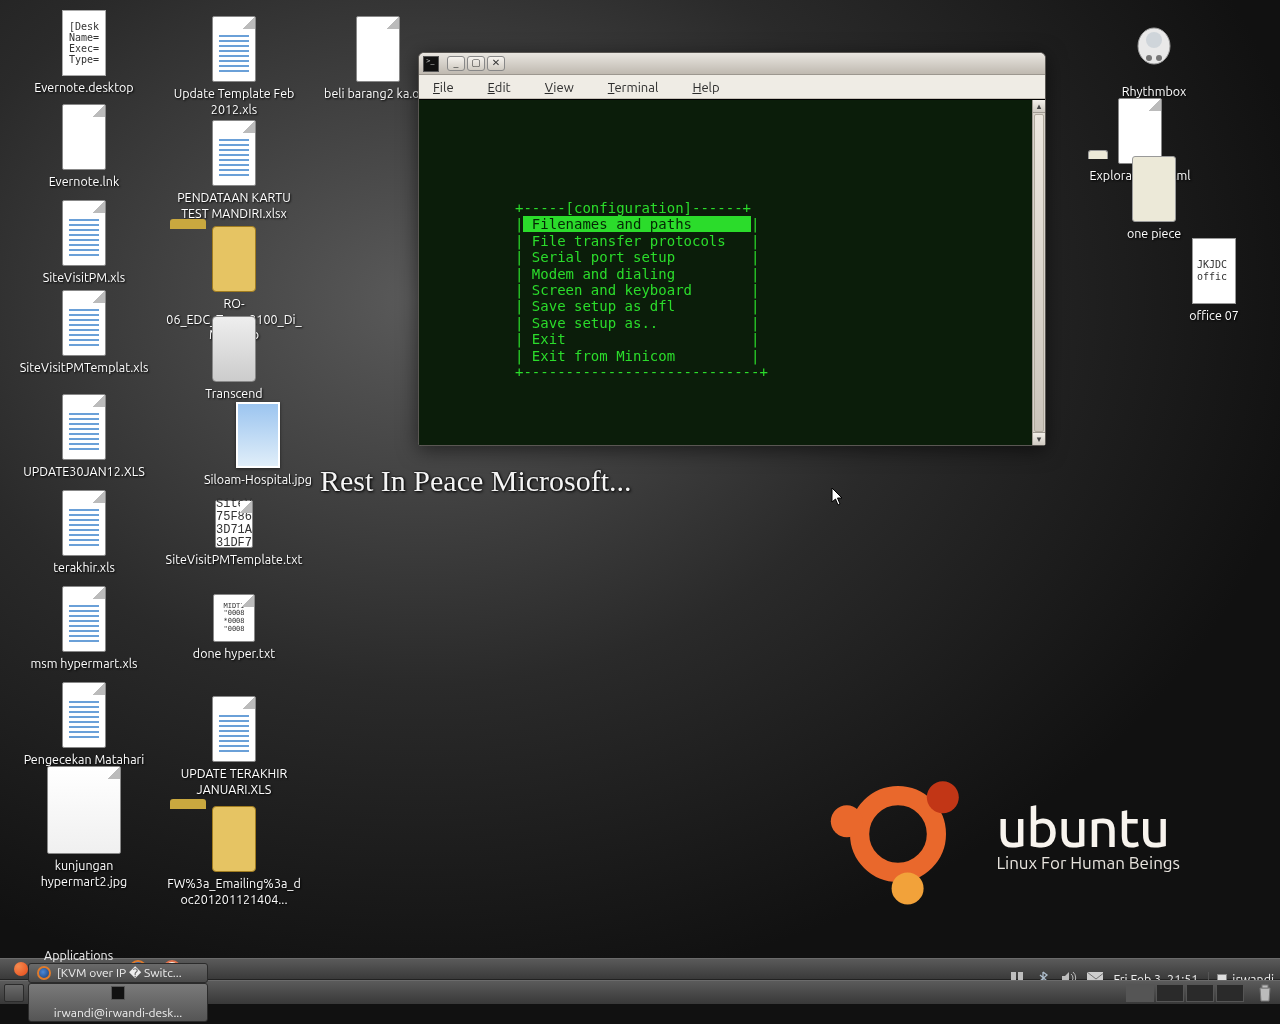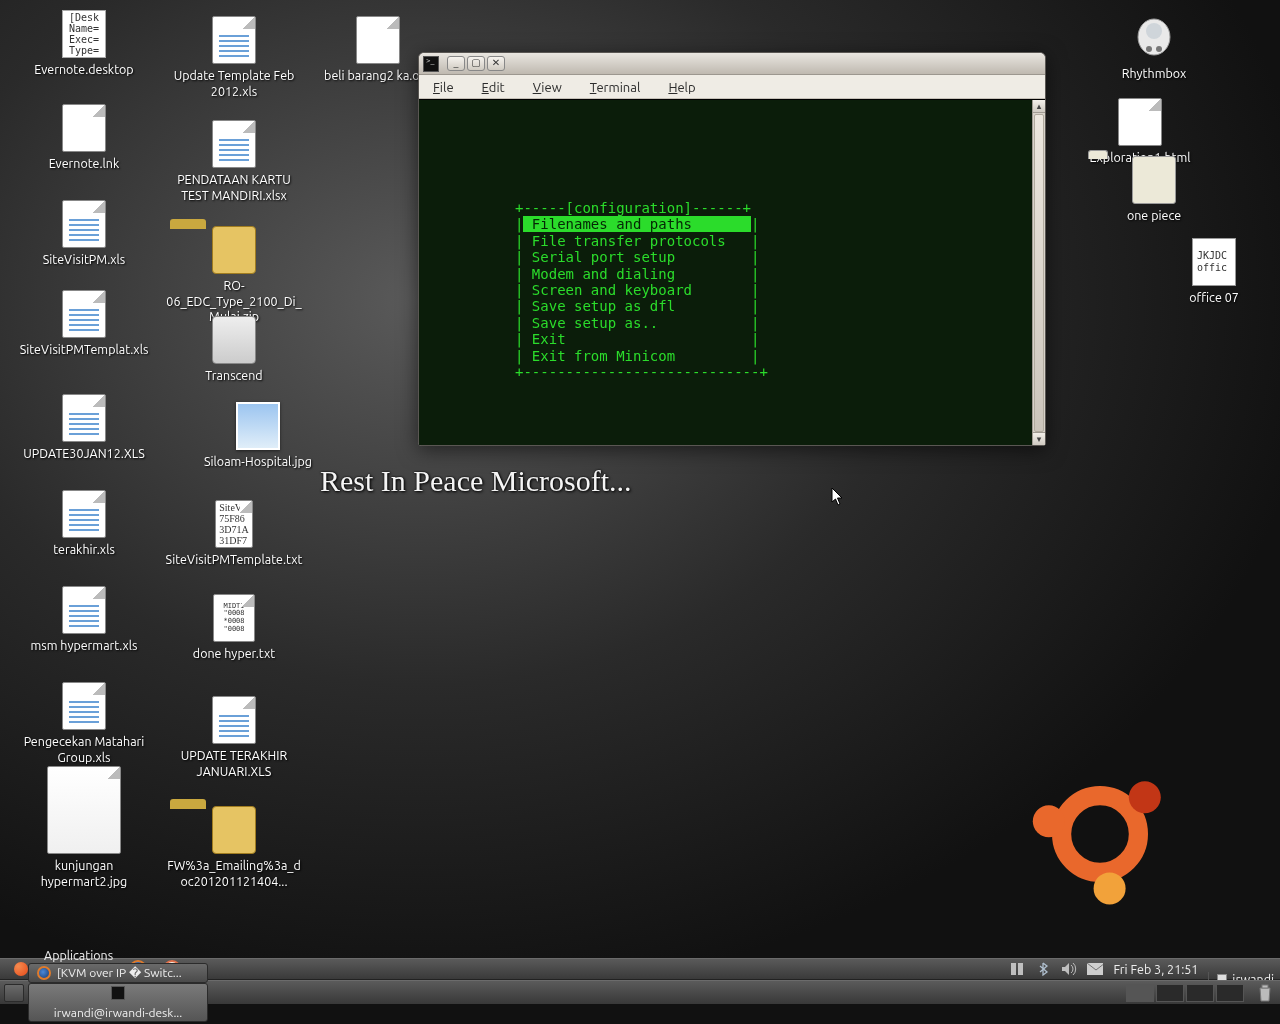--- a/index.html
+++ b/index.html
@@ -8,21 +8,21 @@
   background: #2a2a2a;
   background-image: radial-gradient(ellipse 900px 700px at 420px 300px, #5a5a5a 0%, #2a2a2a 55%, #111 100%);
   position: relative;
   color: #fff;
 }
 
 
 .desktop { position: absolute; inset: 0; }
 .icon { position: absolute; width: 140px; text-align: center; cursor: pointer; }
 .icon .glyph {
-  width: 44px; height: 48px; margin: 0 auto 4px; display: flex; align-items: center; justify-content: center;
+  width: 44px; height: 66px; margin: 0 auto 4px; display: flex; align-items: center; justify-content: center;
   font-size: 10px; color:#333;
 }
 .icon .label { font-size: 12.5px; color: #fff; text-shadow: 1px 1px 2px #000; line-height: 1.25; word-break: break-word;}
 
 
 .file-glyph { background: #fff; border: 1px solid #888; border-radius: 2px; position: relative; }
 .file-glyph::after { content:""; position:absolute; top:0; right:0; width:12px; height:12px; background:linear-gradient(135deg,#fff 49%,#bbb 50%);}
 .sheet-glyph::before { content:""; position:absolute; left:6px; right:6px; top:18px; bottom:6px;
   background:repeating-linear-gradient(#6aa0d8 0 2px, transparent 2px 5px);}
 .zip-glyph { background:#e6c463; border:1px solid #a07c20; border-radius:4px; width:48px; height:40px;}
@@ -44,37 +44,37 @@
 
 
 .window { position:absolute; left:418px; top:52px; width:628px; background:#e0dcd6; border:1px solid #5a5753;
   border-radius:6px 6px 3px 3px; box-shadow: 0 4px 20px rgba(0,0,0,.55), inset 0 1px 0 #fff;}
 .titlebar { height:22px; background:linear-gradient(#e9e6e0,#bfb9b0); border-bottom:1px solid #9c978f;
   border-radius:6px 6px 0 0; display:flex; align-items:center; padding:0 4px; font-size:12px; color:#333;}
 .titlebar .app-icon{width:16px;height:16px;background:#111;border:1px solid #555;margin-right:6px;position:relative;}
 .titlebar .app-icon::after{content:">_";position:absolute;top:-1px;left:2px;color:#ccc;font-size:8px;}
 .titlebar .title{flex:1;text-align:center;font-weight:bold;color:#3a3a3a;}
 .wbtn{width:18px;height:15px;margin-left:2px;border:1px solid #888;border-radius:3px;background:linear-gradient(#f6f3ee,#d0cbc2);font-size:10px;line-height:12px;text-align:center;color:#333;cursor:pointer;}
-.menubar{height:24px;background:#efece5;border-bottom:1px solid #c6c1b8;display:flex;align-items:center;padding:0 6px;gap:12px;font-size:13px;color:#2c2c2c;}
+.menubar{height:24px;background:#efece5;border-bottom:1px solid #c6c1b8;display:flex;align-items:center;padding:0 6px;gap:18px;font-size:13px;color:#2c2c2c;}
 .menubar span{padding:2px 8px;cursor:pointer;}
 .menubar span u{text-decoration:underline;}
 .term-body{position:relative;background:#0b1d0a;height:346px;border-top:1px solid #000;}
 .term-inner{position:absolute;inset:0 14px 0 0;padding:4px 6px;}
 .term-scroll{position:absolute;top:0;right:0;bottom:0;width:13px;background:#d8d3ca;border-left:1px solid #a09b92;}
 .term-scroll .arrow{height:13px;background:linear-gradient(#f3f0ea,#cfcac1);border-bottom:1px solid #a09b92;font-size:9px;text-align:center;line-height:12px;color:#444;}
 .term-scroll .arrow.bot{position:absolute;bottom:0;left:0;right:0;border-top:1px solid #a09b92;border-bottom:none;}
 .term-scroll .thumb{position:absolute;top:14px;left:1px;right:1px;height:318px;background:linear-gradient(#ece7de,#cbc5bb);border:1px solid #b1ab9f;border-radius:2px;}
 pre.term{font-family:"DejaVu Sans Mono","Liberation Mono",monospace;font-size:14px;line-height:16.4px;color:#2bdc2b;white-space:pre;margin-top:96px;margin-left:90px;}
 pre.term .hl{background:#2bdc2b;color:#052705;}
 
 
 .panel-top{position:absolute;left:0;right:0;bottom:44px;height:22px;background:linear-gradient(#5a5a5a,#3a3a3a);border-top:1px solid #6b6b6b;border-bottom:1px solid #222;display:flex;align-items:center;font-size:12.5px;color:#eee;padding:0 6px;}
 .panel-top .ubtn{display:flex;align-items:center;gap:3px;padding:0 8px;cursor:pointer;}
 .panel-top .spacer{flex:1;}
-.panel-top .sys{display:flex;align-items:center;gap:10px;}
+.panel-top .sys{display:flex;align-items:flex-end;gap:10px;}
 .ubuntu-dot{width:14px;height:14px;border-radius:50%;background:radial-gradient(circle at 30% 30%,#f58b50,#e64a19);display:inline-block;}
 .tray-icon{width:16px;height:16px;display:inline-flex;align-items:center;justify-content:center;opacity:.9;}
 .panel-top .user{display:flex;align-items:center;gap:5px;border-left:1px solid #555;padding-left:8px;margin-top:20px;}
 .panel-top .user .sq{width:10px;height:10px;background:#ddd;border:1px solid #888;}
 
 
 .panel-bot{position:absolute;left:0;right:0;bottom:20px;height:24px;background:linear-gradient(#5b5b5b,#383838);border-top:1px solid #6b6b6b;display:flex;align-items:center;font-size:12px;color:#eee;padding:0 4px;gap:4px;}
 .task{display:flex;align-items:center;gap:6px;padding:2px 8px;background:linear-gradient(#6a6a6a,#4a4a4a);border:1px solid #2b2b2b;border-radius:3px;min-width:180px;cursor:pointer;}
 .task.active{background:linear-gradient(#7a7a7a,#555);flex-direction:column;}
 .task .ti{width:14px;height:14px;background:#111;border:1px solid #555;}
@@ -153,21 +153,21 @@
       </div>
       <div class="icon" style="left: 164px; top: 316px;">
         <div class="glyph hdd-glyph"></div>
         <div class="label">Transcend</div>
       </div>
       <div class="icon" style="left: 188px; top: 402px;">
         <div class="glyph img-glyph"></div>
         <div class="label">Siloam-Hospital.jpg</div>
       </div>
       <div class="icon" style="left: 164px; top: 500px;">
-        <div class="glyph file-glyph" style="font-family: Liberation Serif, serif; font-size: 10px; line-height: 1.1; padding: 3px; text-align: left; white-space: pre; width: 38px; height: 48px;">SiteV
+        <div class="glyph file-glyph" style="font-family: Liberation Mono, monospace; font-size: 12px; line-height: 1.1; padding: 3px; text-align: left; white-space: pre; width: 38px; height: 48px;">SiteV
 75F86
 3D71A
 31DF7</div>
         <div class="label">SiteVisitPMTemplate.txt</div>
       </div>
       <div class="icon" style="left: 164px; top: 594px;">
         <div class="glyph file-glyph" style="font-family: monospace; font-size: 7px; line-height: 1.1; padding: 3px; text-align: left; white-space: pre; width: 42px; height: 48px;">MIDTI
 "0008
 *0008
 "0008</div>
@@ -217,20 +217,24 @@
 
   <div class="rip">Rest In Peace Microsoft...</div>
 
   <div class="ubuntu-logo">
     <svg width="160" height="160" viewBox="0 0 100 100">
       <circle cx="50" cy="50" r="24" fill="none" stroke="#e9682c" stroke-width="12"></circle>
       <circle cx="78" cy="27" r="10" fill="#c23616"></circle>
       <circle cx="18" cy="42" r="10" fill="#e9682c"></circle>
       <circle cx="56" cy="84" r="10" fill="#f2a23a"></circle>
     </svg>
+    <div>
+      <div class="word">ubuntu</div>
+      <div class="tag">Linux For Human Beings</div>
+    </div>
   </div>
 </div>
 
 <div class="window">
   <div class="titlebar">
     <span class="app-icon"></span>
     <span class="wbtn">_</span>
     <span class="wbtn">▢</span>
     <span class="wbtn">✕</span>
   </div>

